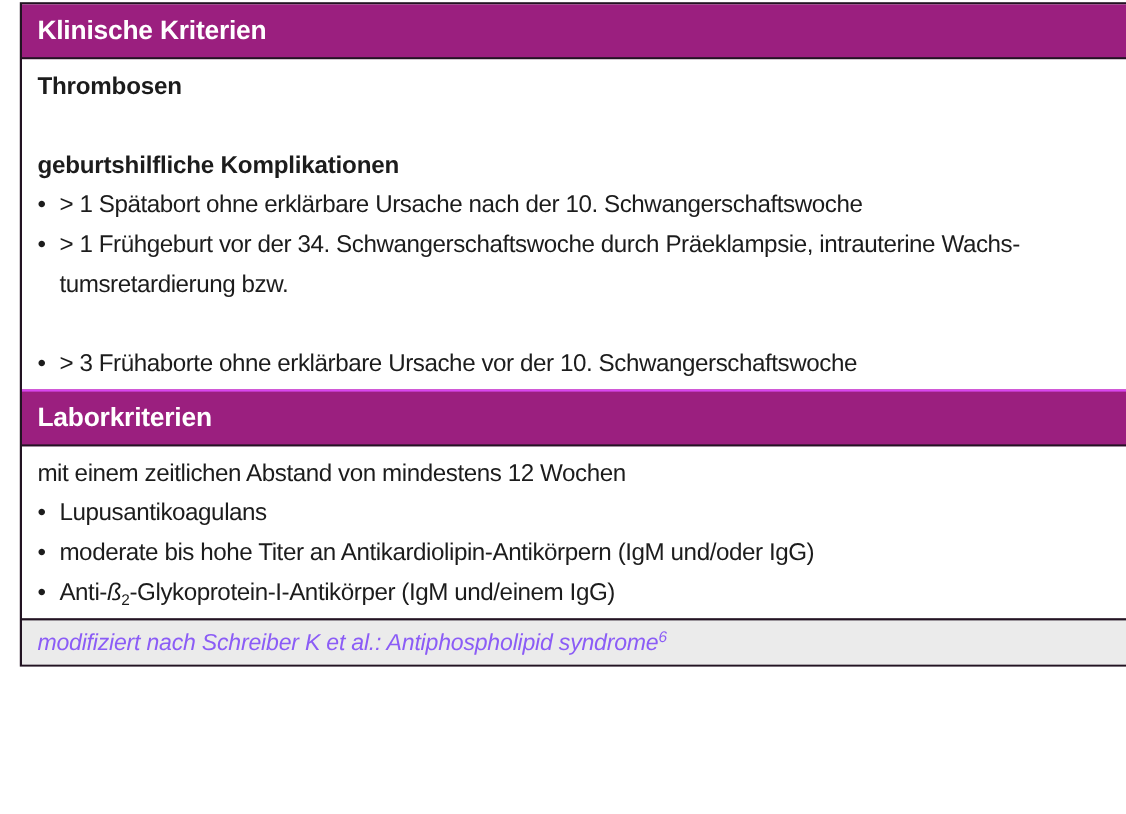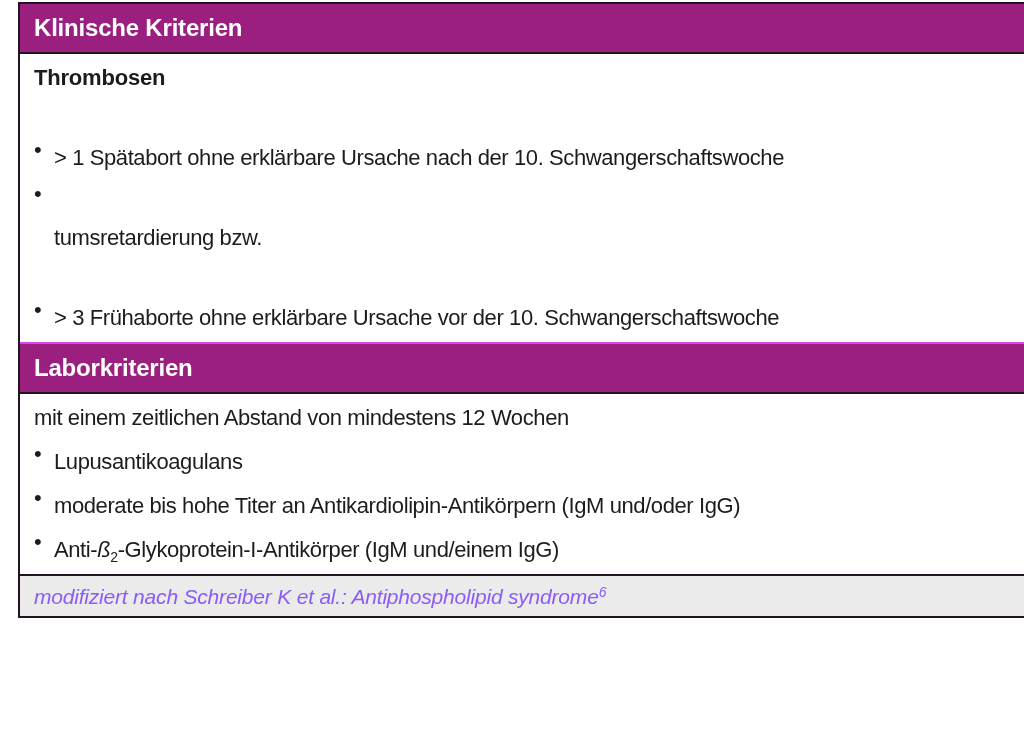--- a/index.html
+++ b/index.html
@@ -27,21 +27,21 @@
   }
   .line{white-space:nowrap;}
   .blank-line{height:36px;}
   .heading-strong{font-weight:700;letter-spacing:-0.2px;}
   .heading-medium{font-weight:600;letter-spacing:-0.2px;}
   .bullet-row{display:flex;align-items:flex-start;}
   .bullet-dot{
     flex:0 0 20px;text-align:left;font-size:22px;line-height:36px;
     color:#1c1c1c;
   }
-  .bullet-text{flex:1;margin-top:8px;}
+  .bullet-text{flex:1;}
   sub.iso{font-size:14px;vertical-align:-5px;line-height:0;}
   .beta-it{font-style:italic;}
   .footer-bar{
     background:#ebebeb;border-top:2px solid #221322;
     padding:8px 14px 7px 14px;
     font-style:italic;font-size:21px;line-height:25px;color:#8b5cf6;
     letter-spacing:-0.2px;
   }
   sup.ref{font-size:14px;vertical-align:7px;line-height:0;}
 </style>
@@ -51,29 +51,30 @@
 <div class="criteria-table">
 
   <div class="band band-divider-bottom">
     <span>Klinische Kriterien</span>
   </div>
 
   <div class="section">
     <div class="line heading-strong">Thrombosen</div>
     <div class="blank-line"></div>
 
+    <div class="line heading-medium">geburtshilfliche Komplikationen</div>
 
     <div class="bullet-row">
       <span class="bullet-dot">•</span>
       <span class="bullet-text">&gt; 1 Spätabort ohne erklärbare Ursache nach der 10. Schwangerschaftswoche</span>
     </div>
 
     <div class="bullet-row">
       <span class="bullet-dot">•</span>
-      <span class="bullet-text"><br><span>tumsretardierung bzw.</span></span>
+      <span class="bullet-text"><span>&gt; 1 Frühgeburt vor der 34. Schwangerschaftswoche durch Präeklampsie, intrauterine Wachs-</span><br><span>tumsretardierung bzw.</span></span>
     </div>
 
     <div class="blank-line"></div>
 
 
     <div class="bullet-row">
       <span class="bullet-dot">•</span>
       <span class="bullet-text">&gt; 3 Frühaborte ohne erklärbare Ursache vor der 10. Schwangerschaftswoche</span>
     </div>
   </div>

